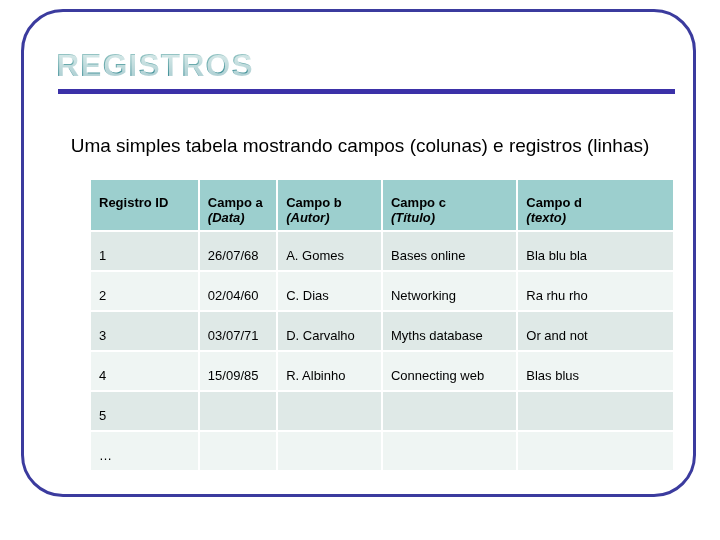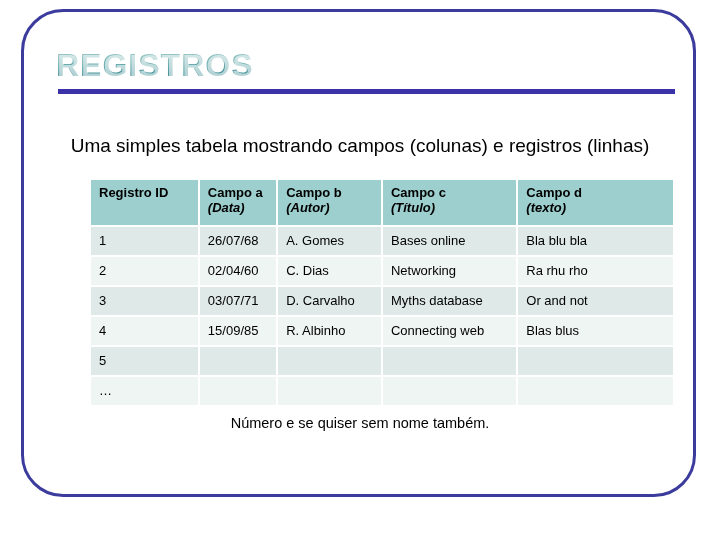--- a/index.html
+++ b/index.html
@@ -88,21 +88,21 @@
     width: 582px;
     border-collapse: collapse;
     font-size: 13px;
     color: #000000;
     table-layout: fixed;
   }
   #records-table th,
   #records-table td {
     text-align: left;
     vertical-align: top;
-    padding: 5px 7px 5px 8px;
+    padding: 15px 7px 5px 8px;
     border: 0;
     border-right: 2px solid #ffffff;
     border-bottom: 2px solid #ffffff;
     box-sizing: border-box;
     overflow: hidden;
     white-space: nowrap;
     margin-left: 20px;
   }
   #records-table th:last-child,
   #records-table td:last-child { border-right: 0; }
@@ -223,21 +223,20 @@
       <td class="col-0">…</td>
       <td class="col-1"></td>
       <td class="col-2"></td>
       <td class="col-3"></td>
       <td class="col-4"></td>
     </tr>
   </tbody>
 </table>
 
 <div id="instruction">
-  <div>Número e se quiser sem nome também.</div>
 </div>
 
 <div id="footer">
 
   
 
   
 
   
 

